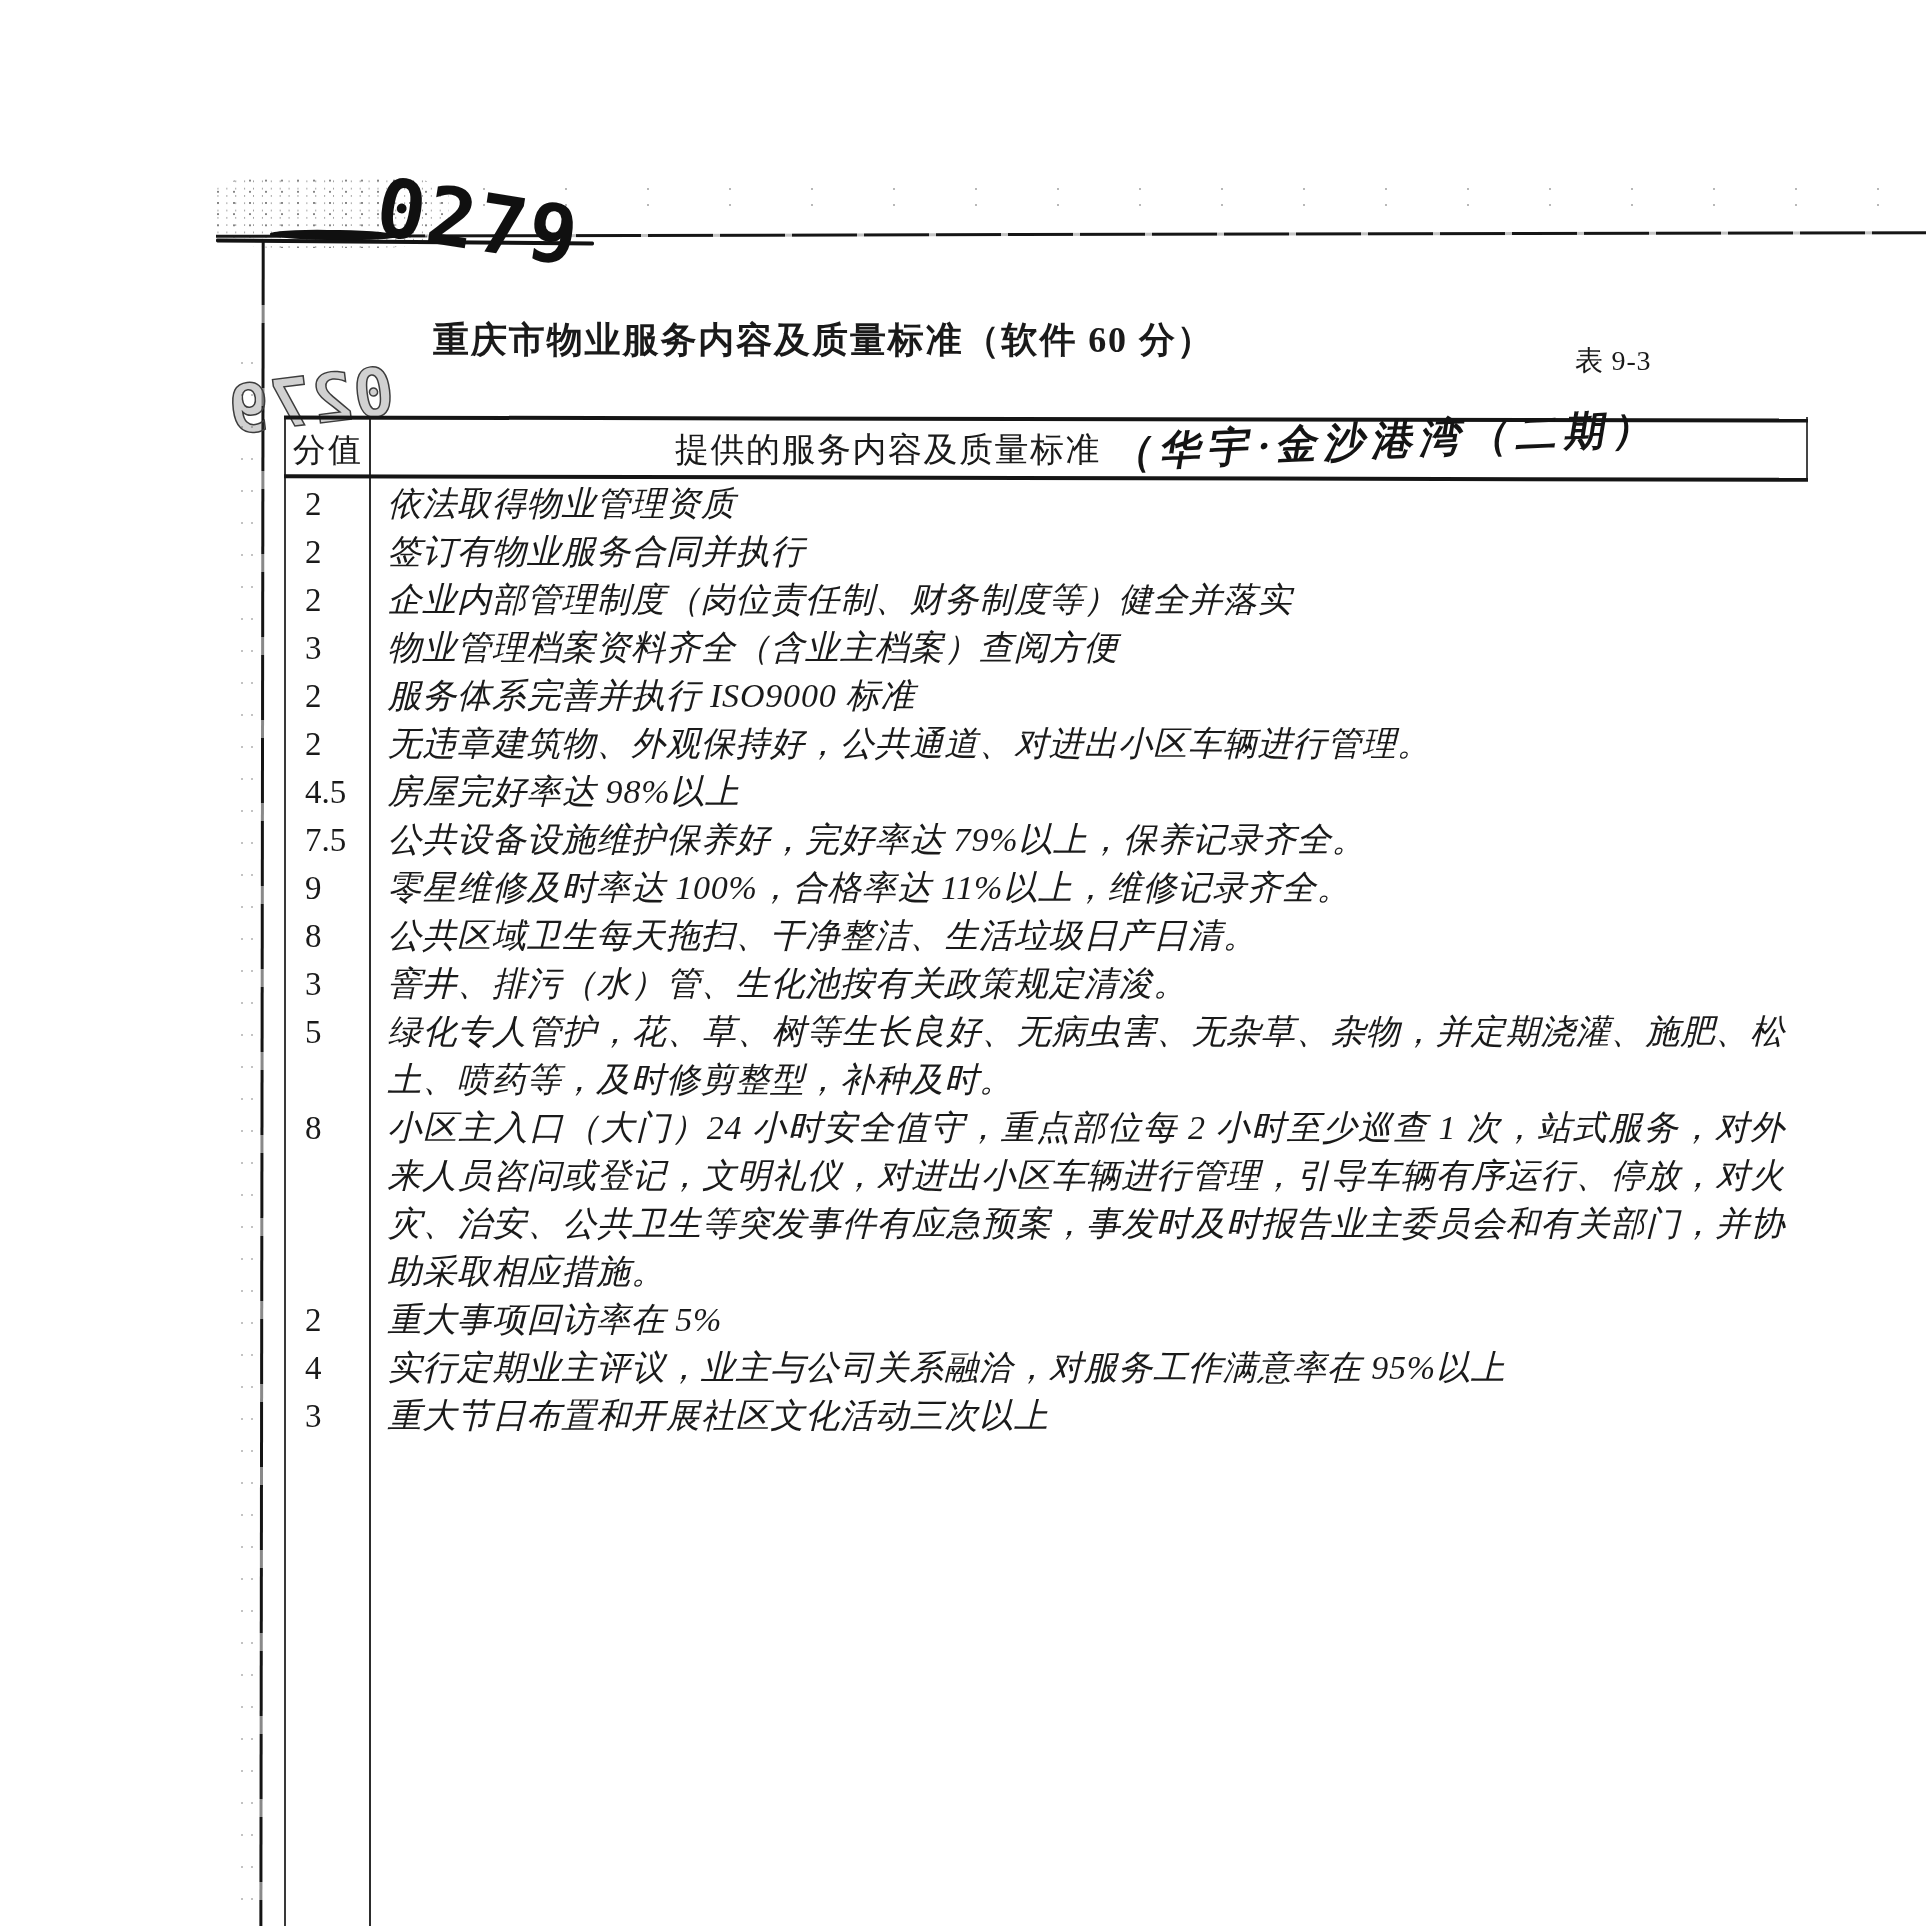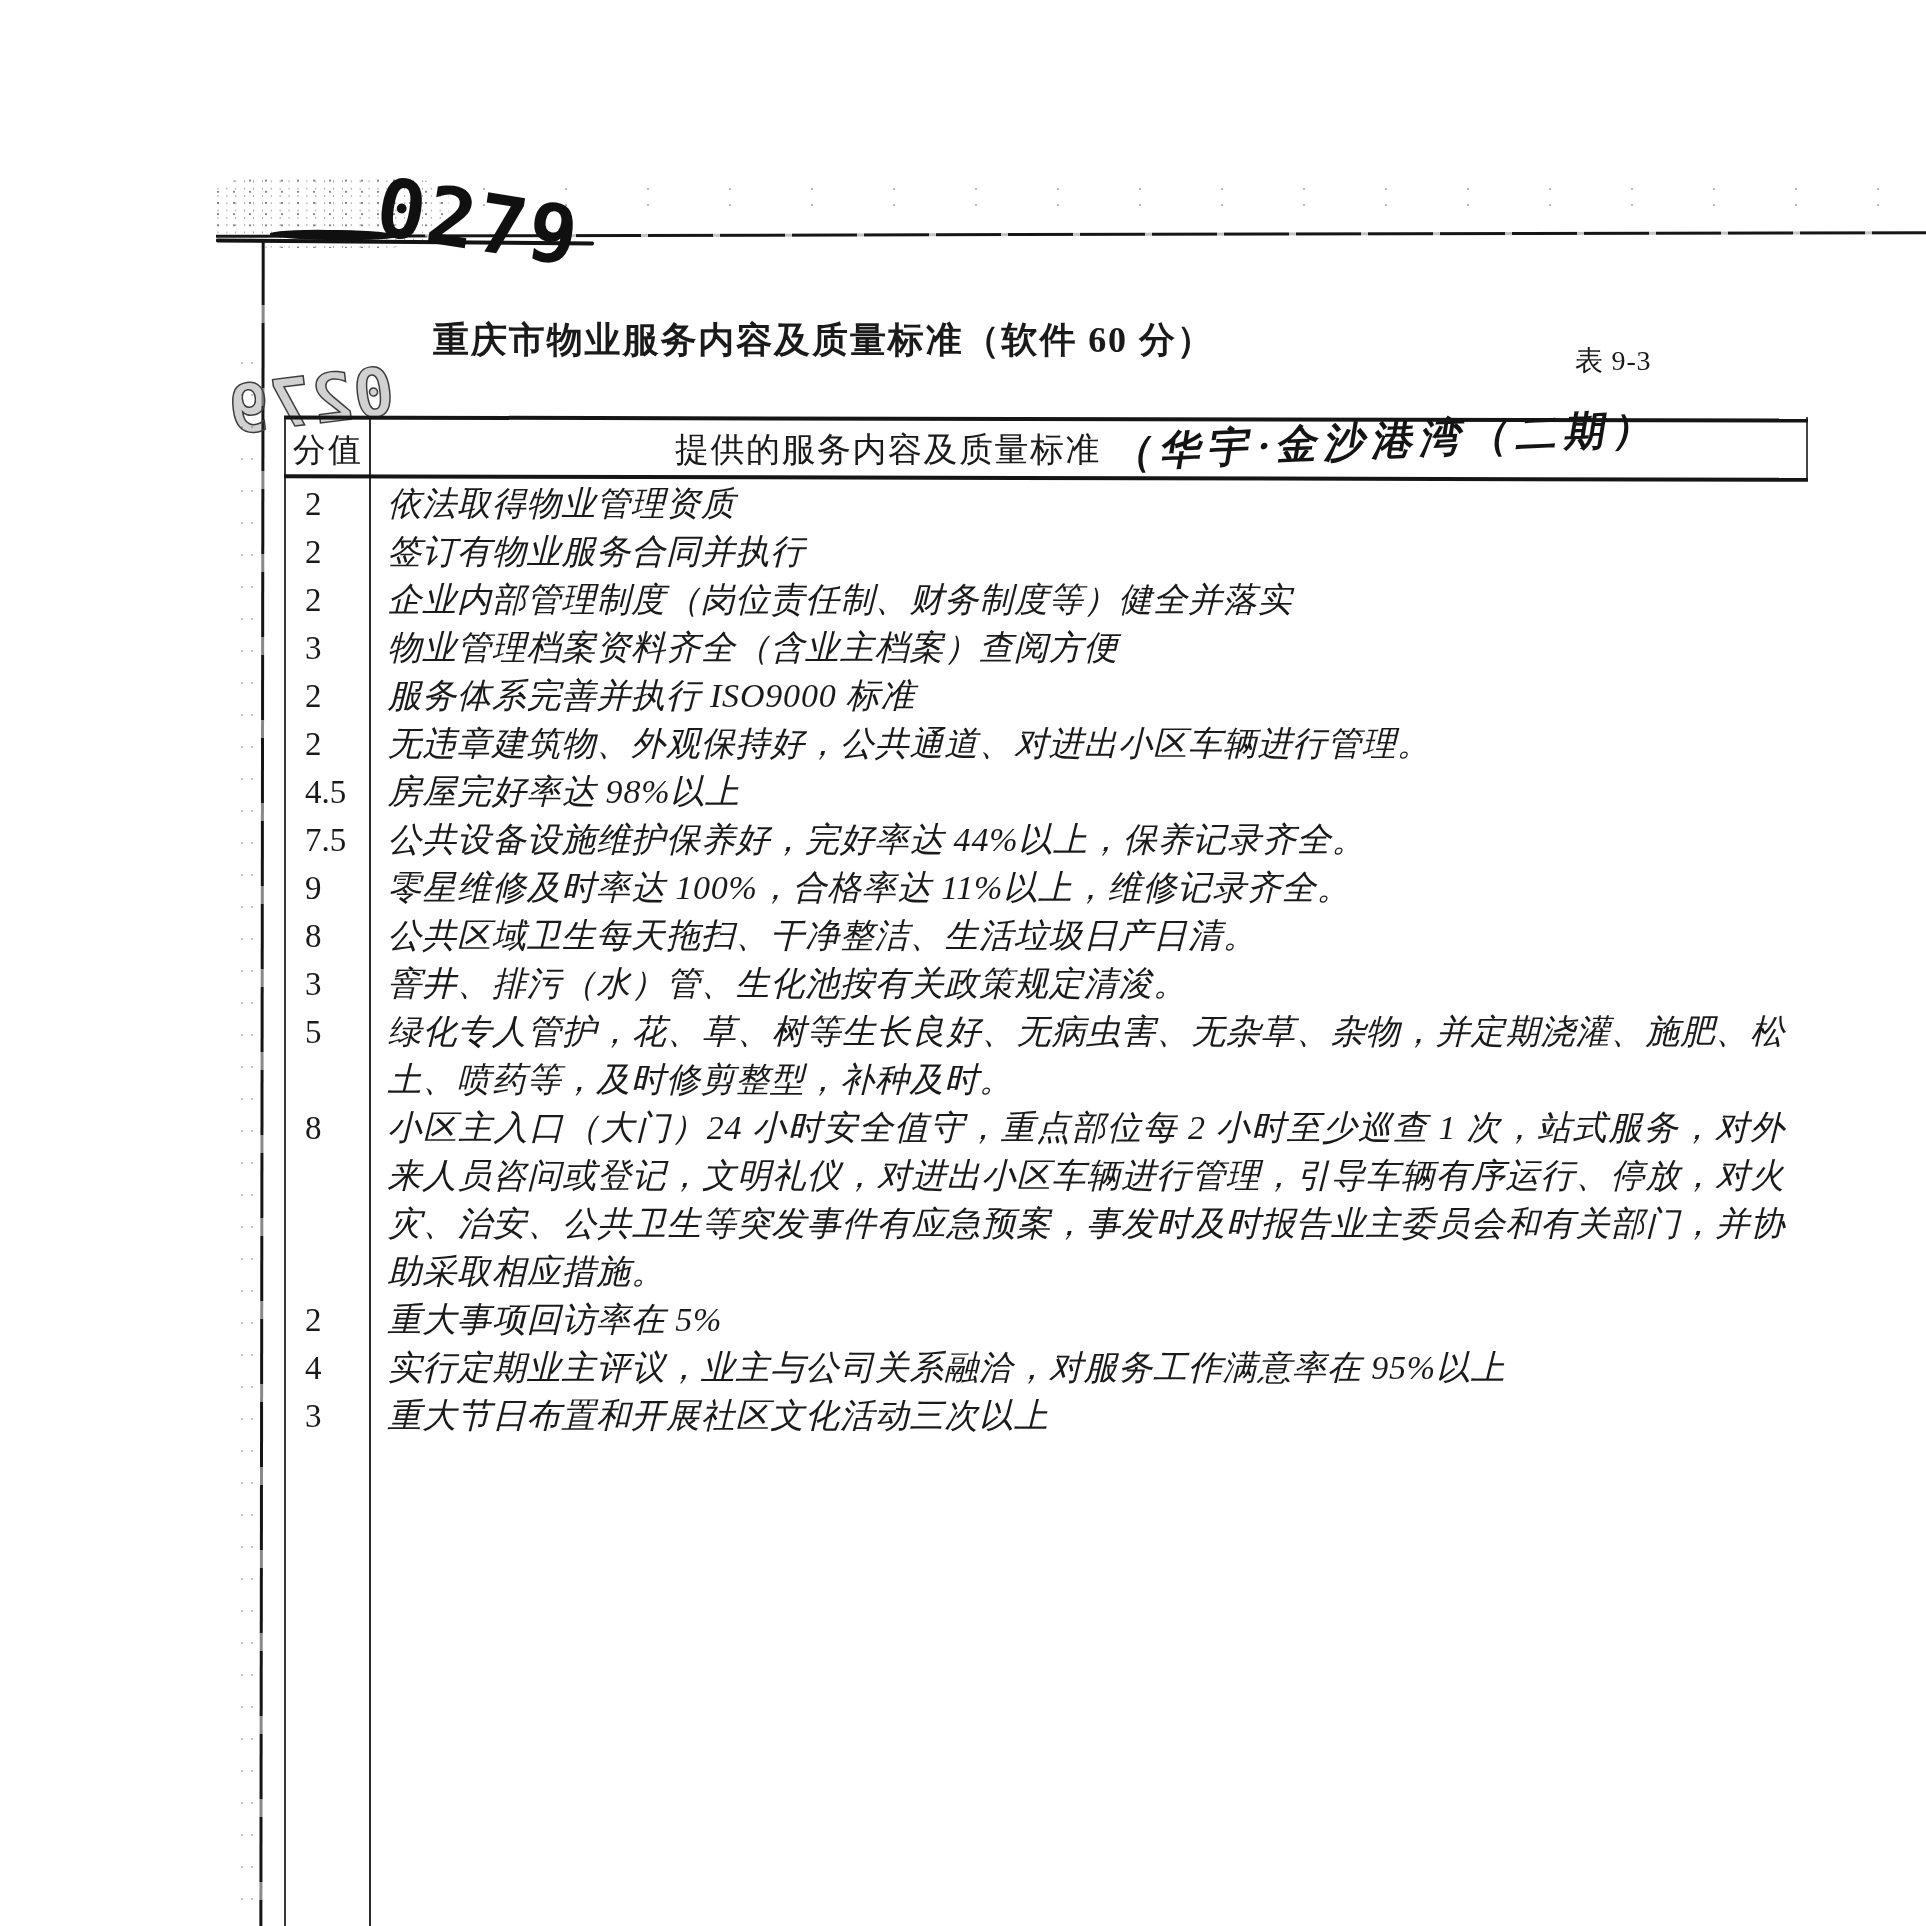--- a/index.html
+++ b/index.html
@@ -99,21 +99,21 @@
         <div class="t-row">
           <div class="t-score">2</div>
           <div class="t-content">无违章建筑物、外观保持好，公共通道、对进出小区车辆进行管理。</div>
         </div>
         <div class="t-row">
           <div class="t-score">4.5</div>
           <div class="t-content">房屋完好率达 98%以上</div>
         </div>
         <div class="t-row">
           <div class="t-score">7.5</div>
-          <div class="t-content">公共设备设施维护保养好，完好率达 44%以上，保养记录齐全。</div>
+          <div class="t-content">公共设备设施维护保养好，完好率达 79%以上，保养记录齐全。</div>
         </div>
         <div class="t-row">
           <div class="t-score">9</div>
           <div class="t-content">零星维修及时率达 100%，合格率达 11%以上，维修记录齐全。</div>
         </div>
         <div class="t-row">
           <div class="t-score">8</div>
           <div class="t-content">公共区域卫生每天拖扫、干净整洁、生活垃圾日产日清。</div>
         </div>
         <div class="t-row">

